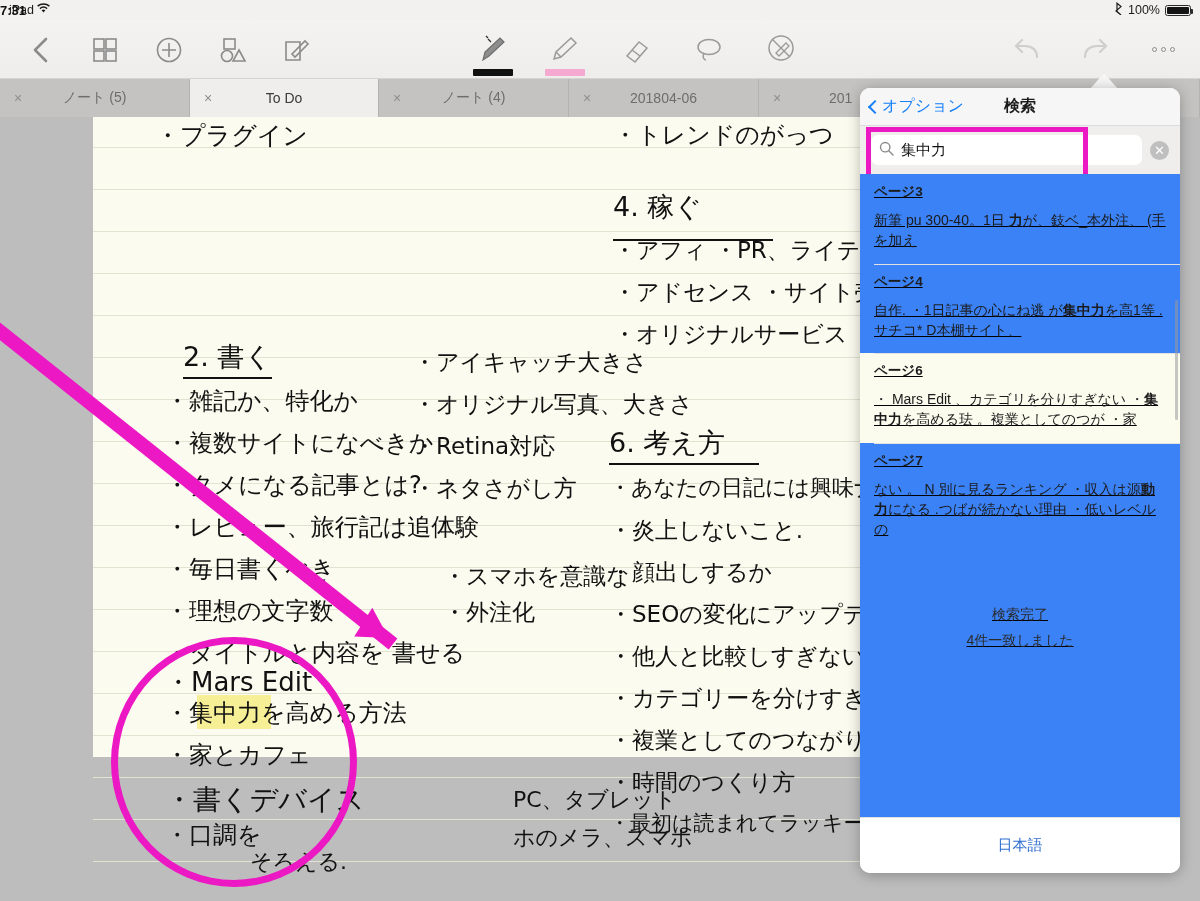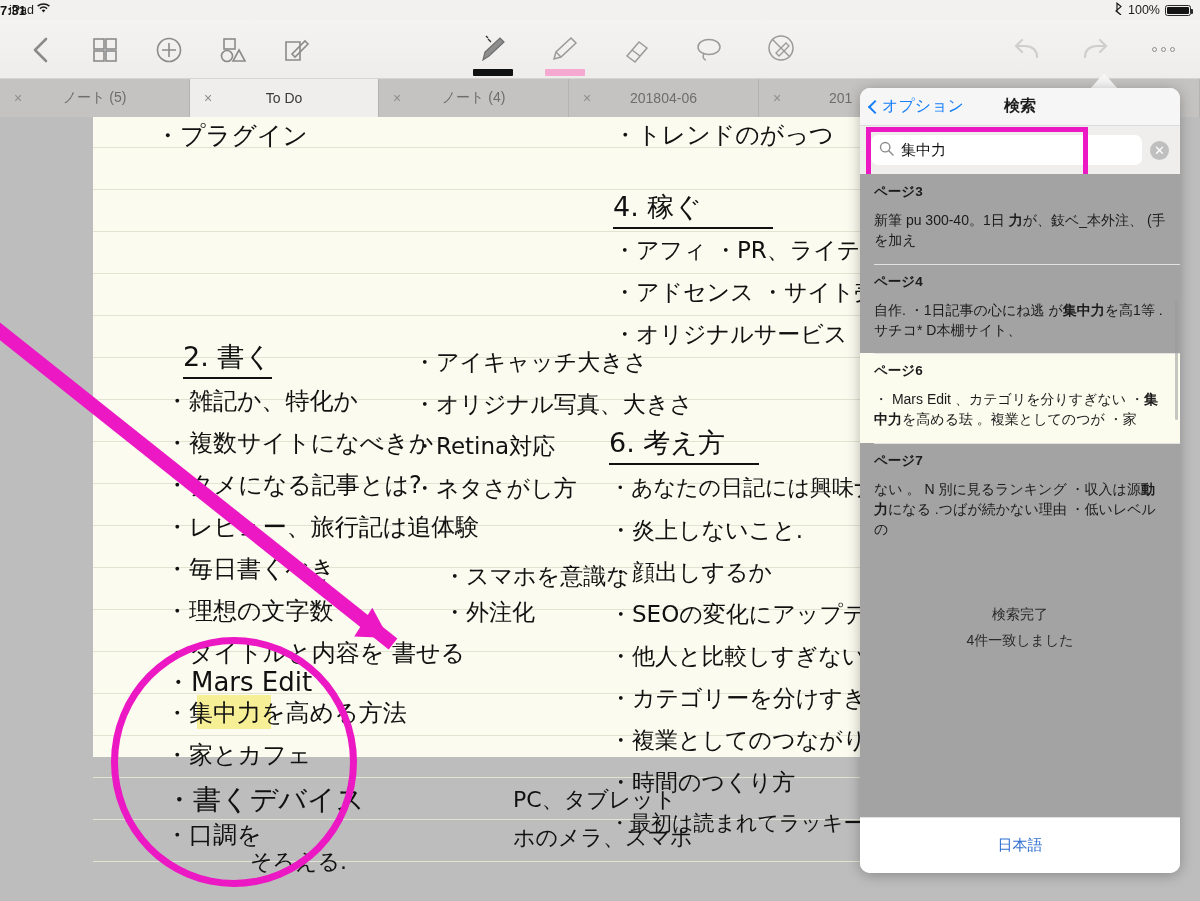--- a/index.html
+++ b/index.html
@@ -96,21 +96,21 @@
   .sfield { flex:1; height:30px; background:#fff; border-radius:7px;
             display:flex; align-items:center; padding:0 8px; gap:7px;
             font-size:15px; color:#111; }
   .clear { width:19px; height:19px; border-radius:50%; background:#bfbfbf;
            color:#fff; font-size:13px; display:flex; align-items:center;
            justify-content:center; margin-left:8px; line-height:1; }
   .focus-ring { position:absolute; left:6px; top:1px; width:222px; height:54px;
                 border:5px solid #ec18c4; pointer-events:none; }
 
   .results { position:absolute; left:0; right:0; top:86px; bottom:56px;
-             overflow:hidden; background:#a3a3a3; }
+             overflow:hidden; background:#3b82f6;text-decoration:underline; }
   .res { padding:9px 14px 13px 14px; position:relative; }
   .res.hit { background:#fbfbee; }
   .res .pg { font-size:13.5px; font-weight:700; color:#1b1b1b; margin-bottom:9px; }
   .res .sn { font-size:14px; line-height:1.45; color:#1b1b1b; }
   .res .sn b { font-weight:700; }
   .res + .res::before { content:""; position:absolute; left:14px; right:0; top:0;
                         height:1px; background:#e2e2e2; }
   .done { text-align:center; padding-top:48px; }
   .done div { font-size:14px; color:#2a2a2a; line-height:1.9; }
 
@@ -310,21 +310,21 @@
       <div class="hand" style="left:72px;  top:580px; font-size:24px;">・集中力を高める方法</div>
       <div class="hand" style="left:72px;  top:622px; font-size:24px;">・家とカフェ</div>
       <div class="hand" style="left:72px;  top:664px; font-size:28px;">・書くデバイス</div>
       <div class="hand" style="left:72px;  top:702px; font-size:24px;">・口調を</div>
       <div class="hand" style="left:120px; top:730px; font-size:22px;margin-left:37px;">そろえる.</div>
 
       <div class="hand" style="left:420px; top:668px; font-size:22px;">PC、タブレット</div>
       <div class="hand" style="left:420px; top:706px; font-size:22px;">ホのメラ、スマホ</div>
 
       <div class="hand" style="left:520px; top:2px;   font-size:24px;">・トレンドのがっつ</div>
-      <div class="hand" style="left:520px; top:72px;  font-size:27px; border-bottom:2px solid #111; padding-bottom:2px; width:160px;">4. 稼ぐ</div>
+      <div class="hand" style="left:520px; top:72px;  font-size:27px; border-bottom:2px solid #111; padding-bottom:14px; width:160px;">4. 稼ぐ</div>
       <div class="hand" style="left:520px; top:118px; font-size:23px;">・アフィ    ・PR、ライティング</div>
       <div class="hand" style="left:520px; top:160px; font-size:23px;">・アドセンス  ・サイト売却</div>
       <div class="hand" style="left:520px; top:202px; font-size:23px;">・オリジナルサービス  ・Aa</div>
       <div class="hand" style="left:320px; top:230px; font-size:23px;">・アイキャッチ大きさ</div>
       <div class="hand" style="left:320px; top:272px; font-size:23px;">・オリジナル写真、大きさ</div>
       <div class="hand" style="left:320px; top:314px; font-size:23px;">・Retina対応</div>
       <div class="hand" style="left:320px; top:356px; font-size:23px;">・ネタさがし方</div>
       <div class="hand" style="left:350px; top:444px; font-size:23px;">・スマホを意識な</div>
       <div class="hand" style="left:350px; top:480px; font-size:23px;">・外注化</div>
 

